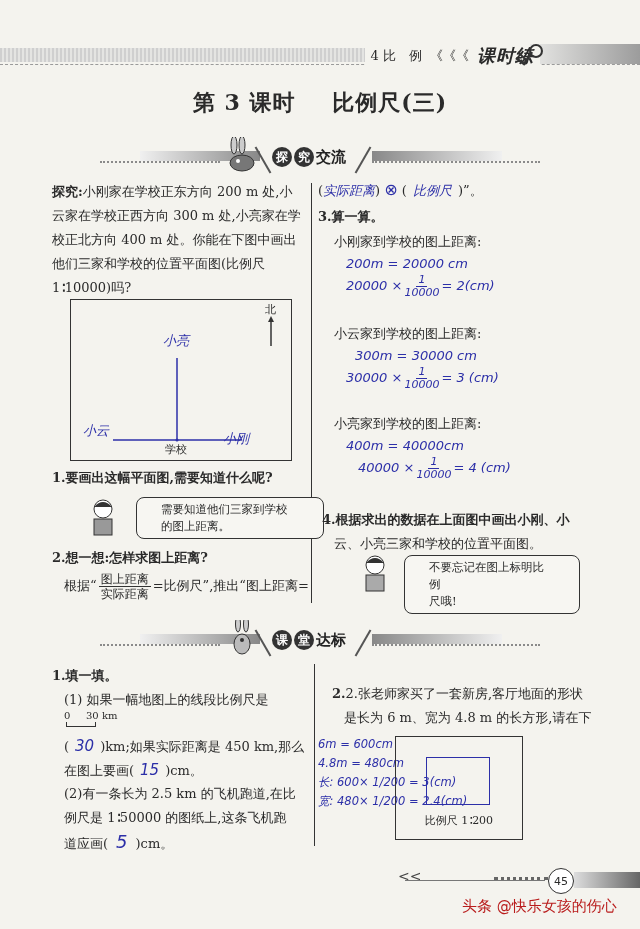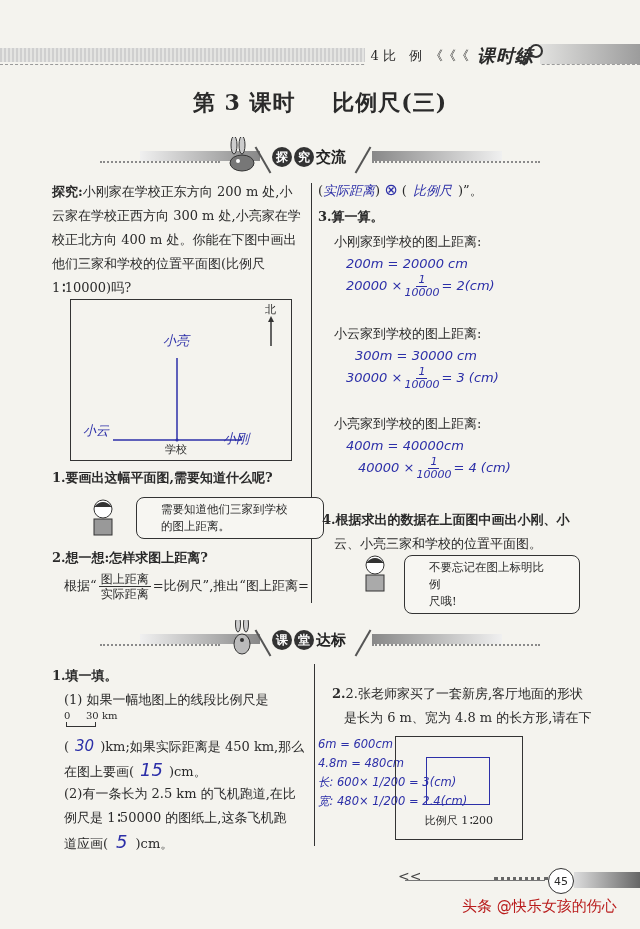--- a/index.html
+++ b/index.html
@@ -242,21 +242,21 @@
   <span style="display:inline-block; position:relative; width:46px; height:20px; font-size:10px; line-height:12px; vertical-align:top;">
     <span class="abs" style="left:0; top:0;">0</span>
     <span class="abs" style="left:22px; top:0;">30 km</span>
     <span class="abs" style="left:2px; top:12px; width:28px; height:4px; border:1px solid #333; border-top:none;"></span>
   </span>
 </div>
 <div class="txt" style="left:64px; top:734px; white-space:nowrap;">
   <span>(</span><span class="hand" style="padding:0 6px; font-size:15px;">30</span><span>)km;如果实际距离是 450 km,那么</span>
 </div>
 <div class="txt" style="left:64px; top:758px; white-space:nowrap;">
-  <span>在图上要画(</span><span class="hand" style="padding:0 6px; font-size:18px;">15</span><span>)cm。</span>
+  <span>在图上要画(</span><span class="hand" style="padding:0 6px; font-size:15px;">15</span><span>)cm。</span>
 </div>
 <div class="txt" style="left:64px; top:782px; white-space:nowrap;">(2)有一条长为 2.5 km 的飞机跑道,在比</div>
 <div class="txt" style="left:64px; top:806px; white-space:nowrap;">例尺是 1∶50000 的图纸上,这条飞机跑</div>
 <div class="txt" style="left:64px; top:830px; white-space:nowrap;">
   <span>道应画(</span><span class="hand" style="padding:0 8px; font-size:18px;">5</span><span>)cm。</span>
 </div>
 
 <div class="txt" style="left:332px; top:664px; width:300px;margin-top:18px;">
   <div class="bold" style="font-weight:normal;"><b>2.</b><span>2.张老师家买了一套新房,客厅地面的形状</span></div>
   <div style="padding-left:12px;">是长为 6 m、宽为 4.8 m 的长方形,请在下</div>

